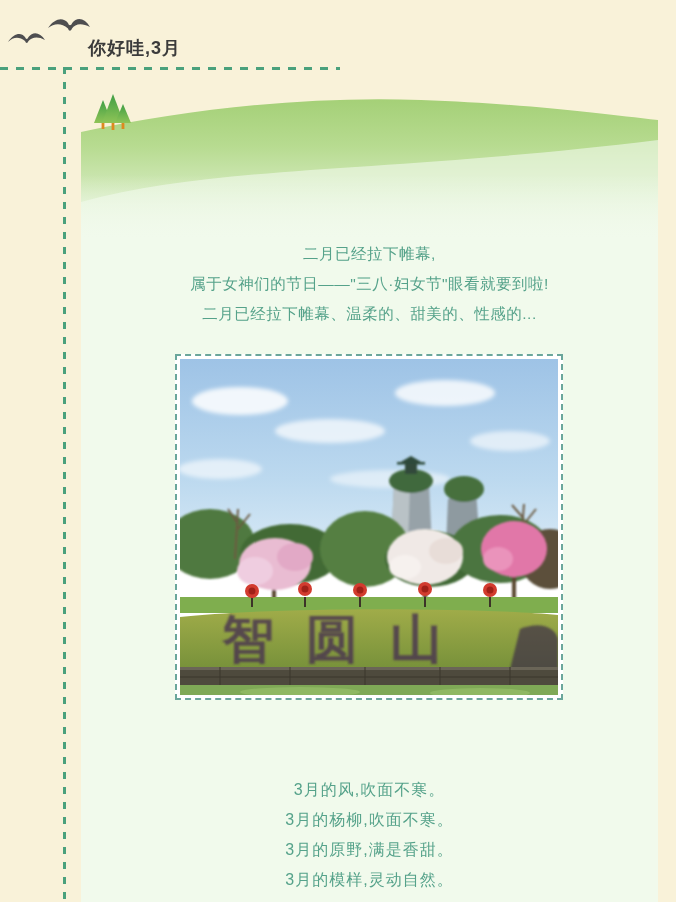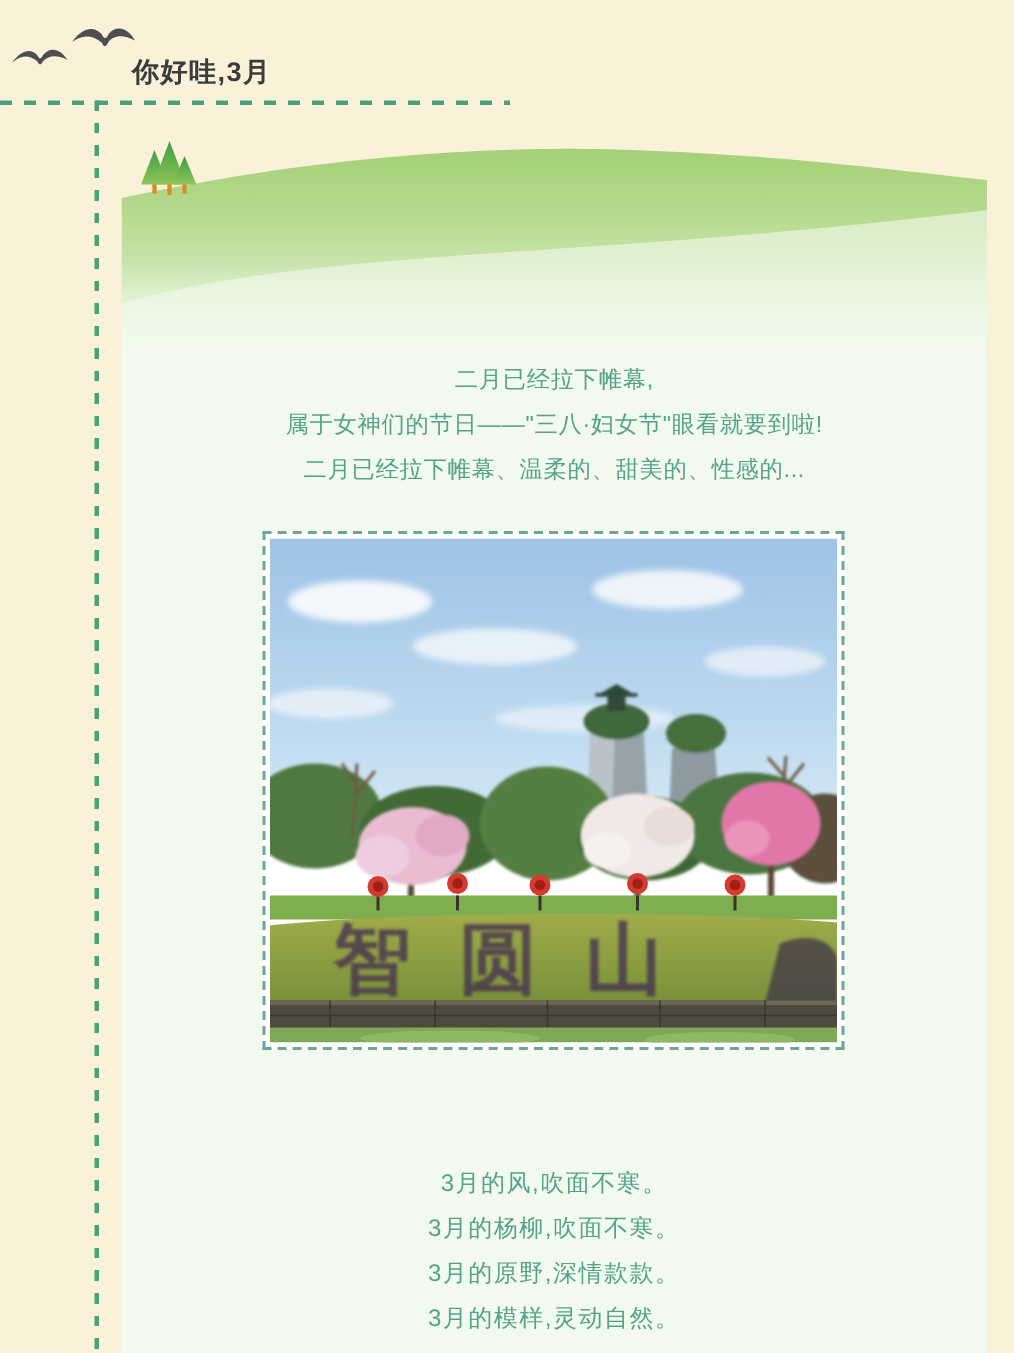--- a/index.html
+++ b/index.html
@@ -211,17 +211,17 @@
       </g>
       <rect y="326" width="378" height="10" fill="#7fa956"></rect>
       <ellipse cx="120" cy="333" rx="60" ry="5" fill="#8fb863"></ellipse>
       <ellipse cx="300" cy="334" rx="50" ry="5" fill="#8fb863"></ellipse>
     </svg>
   </div>
 
   <div class="poem">
     <div>3月的风,吹面不寒。</div>
     <div>3月的杨柳,吹面不寒。</div>
-    <div>3月的原野,深情款款。</div>
+    <div>3月的原野,满是香甜。</div>
     <div>3月的模样,灵动自然。</div>
   </div>
 
 </div>
 
 </body></html>

